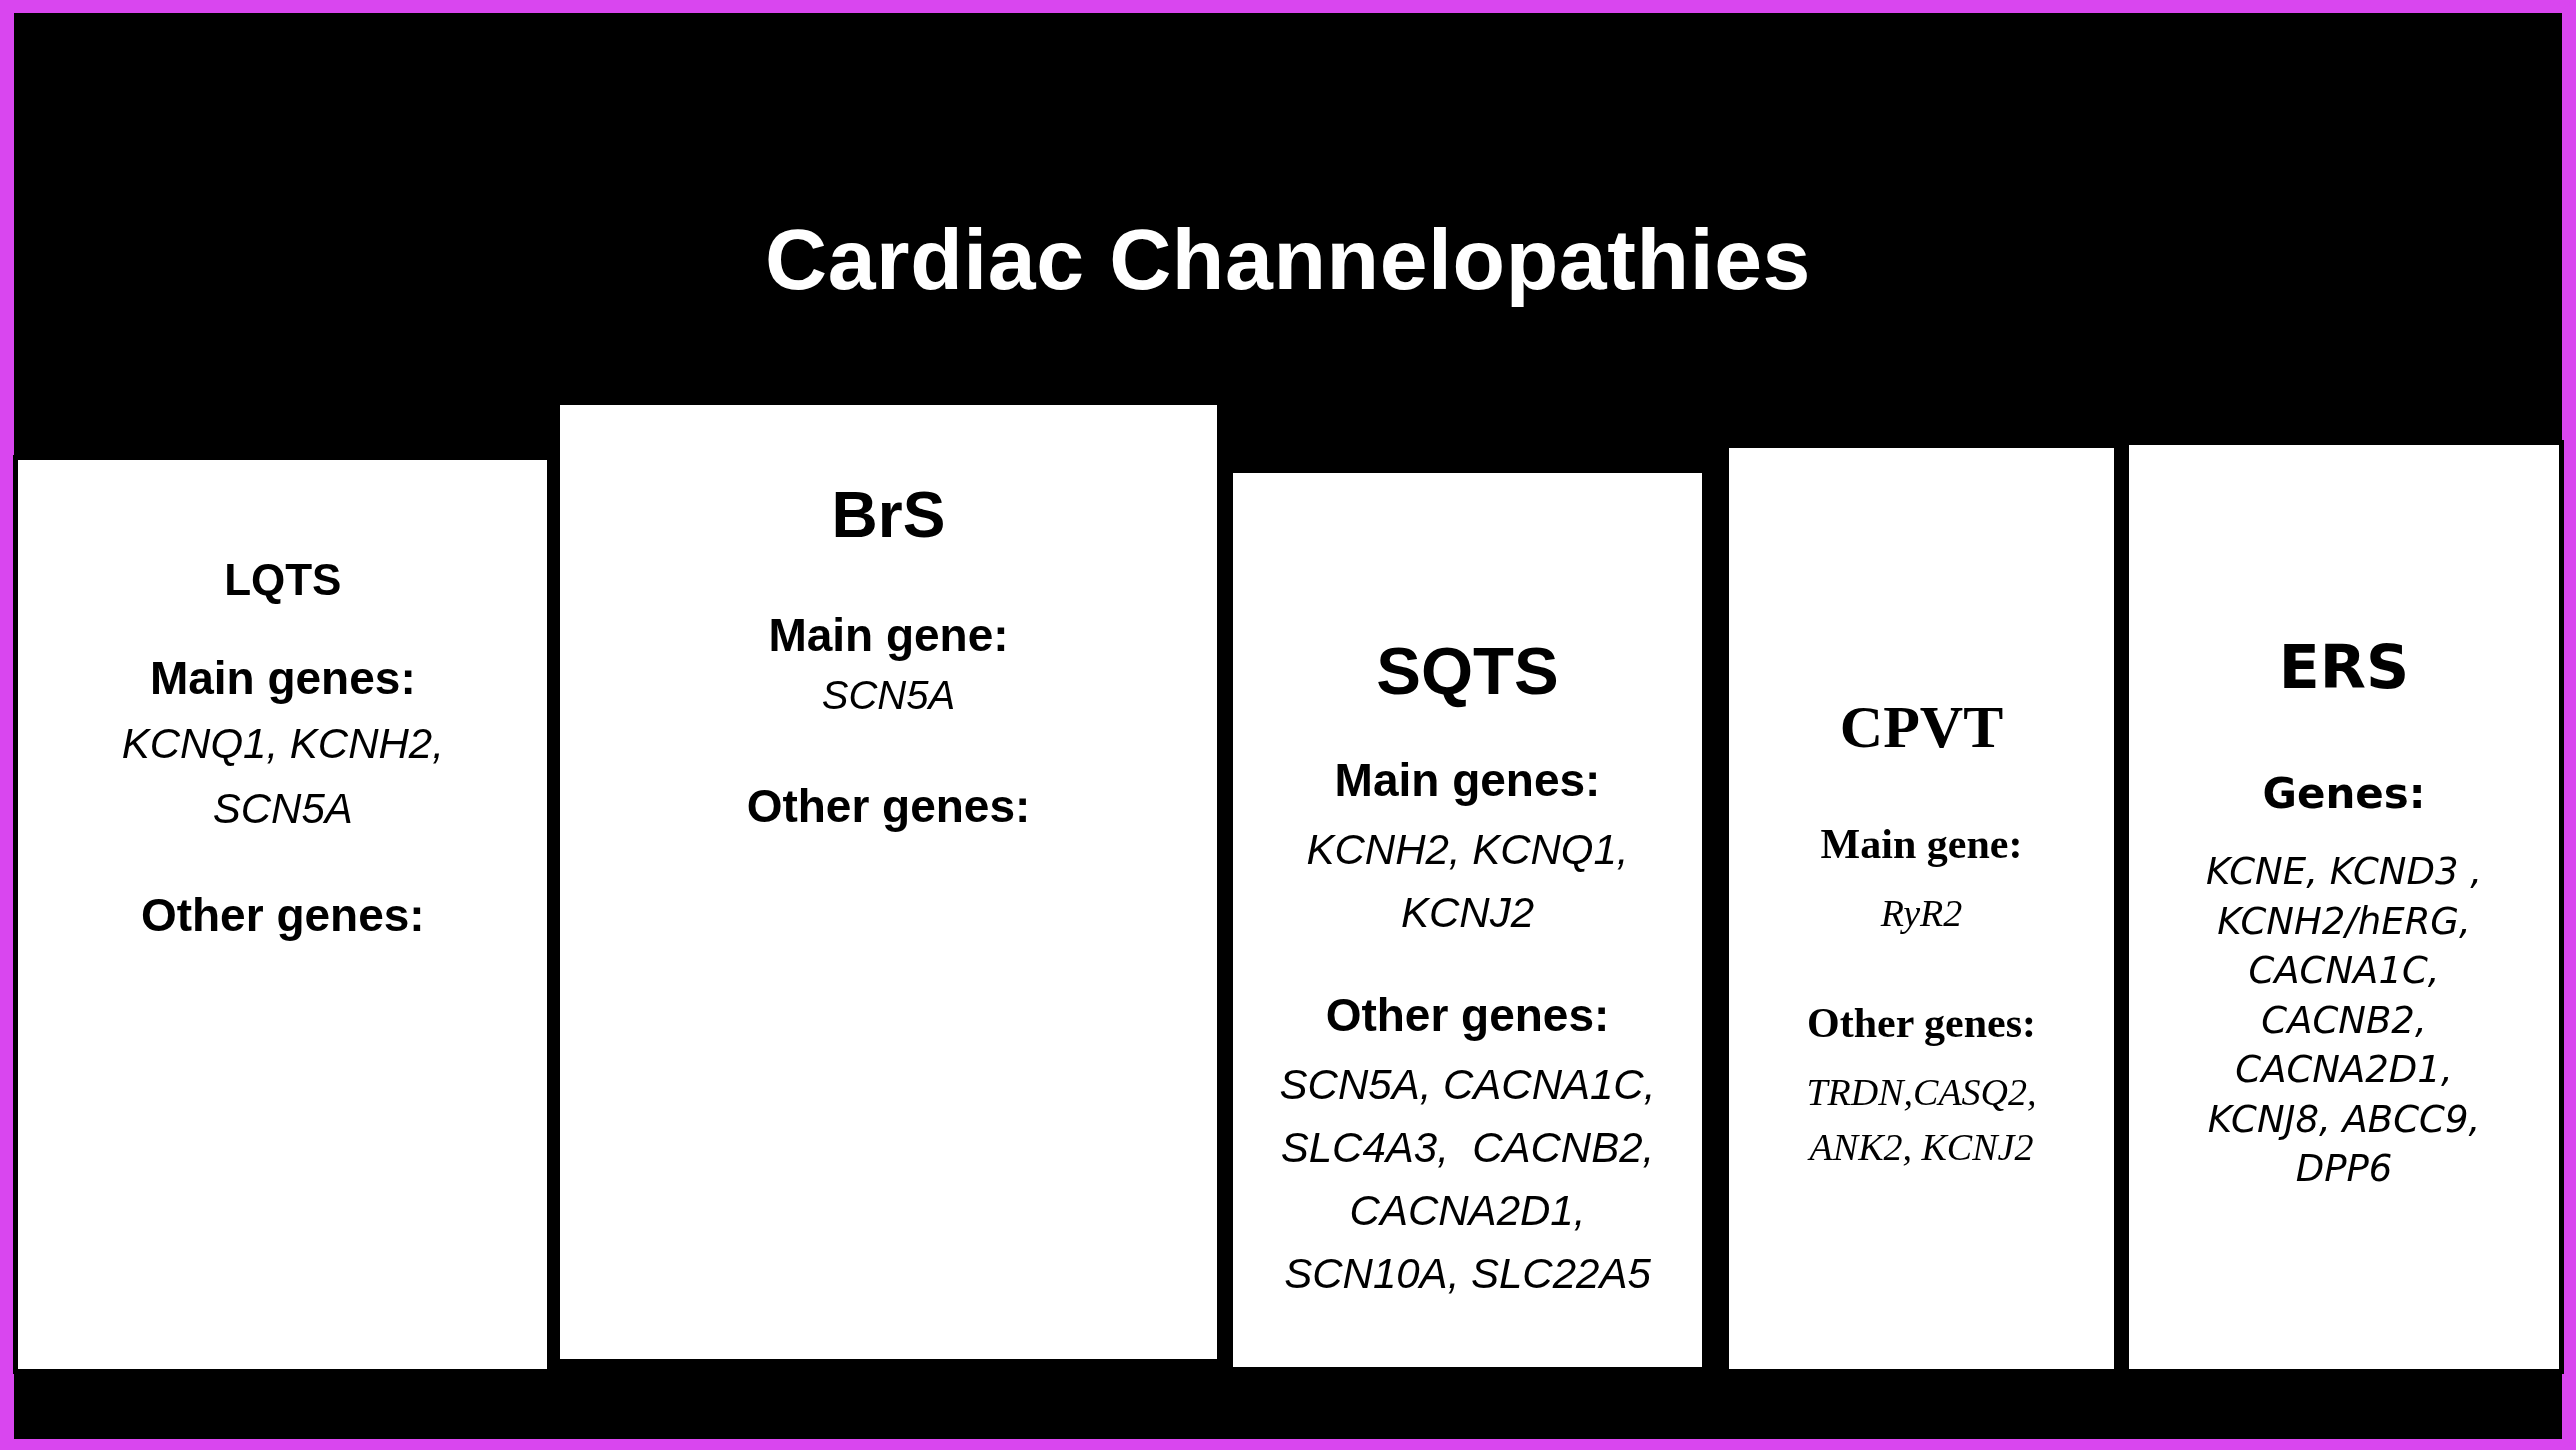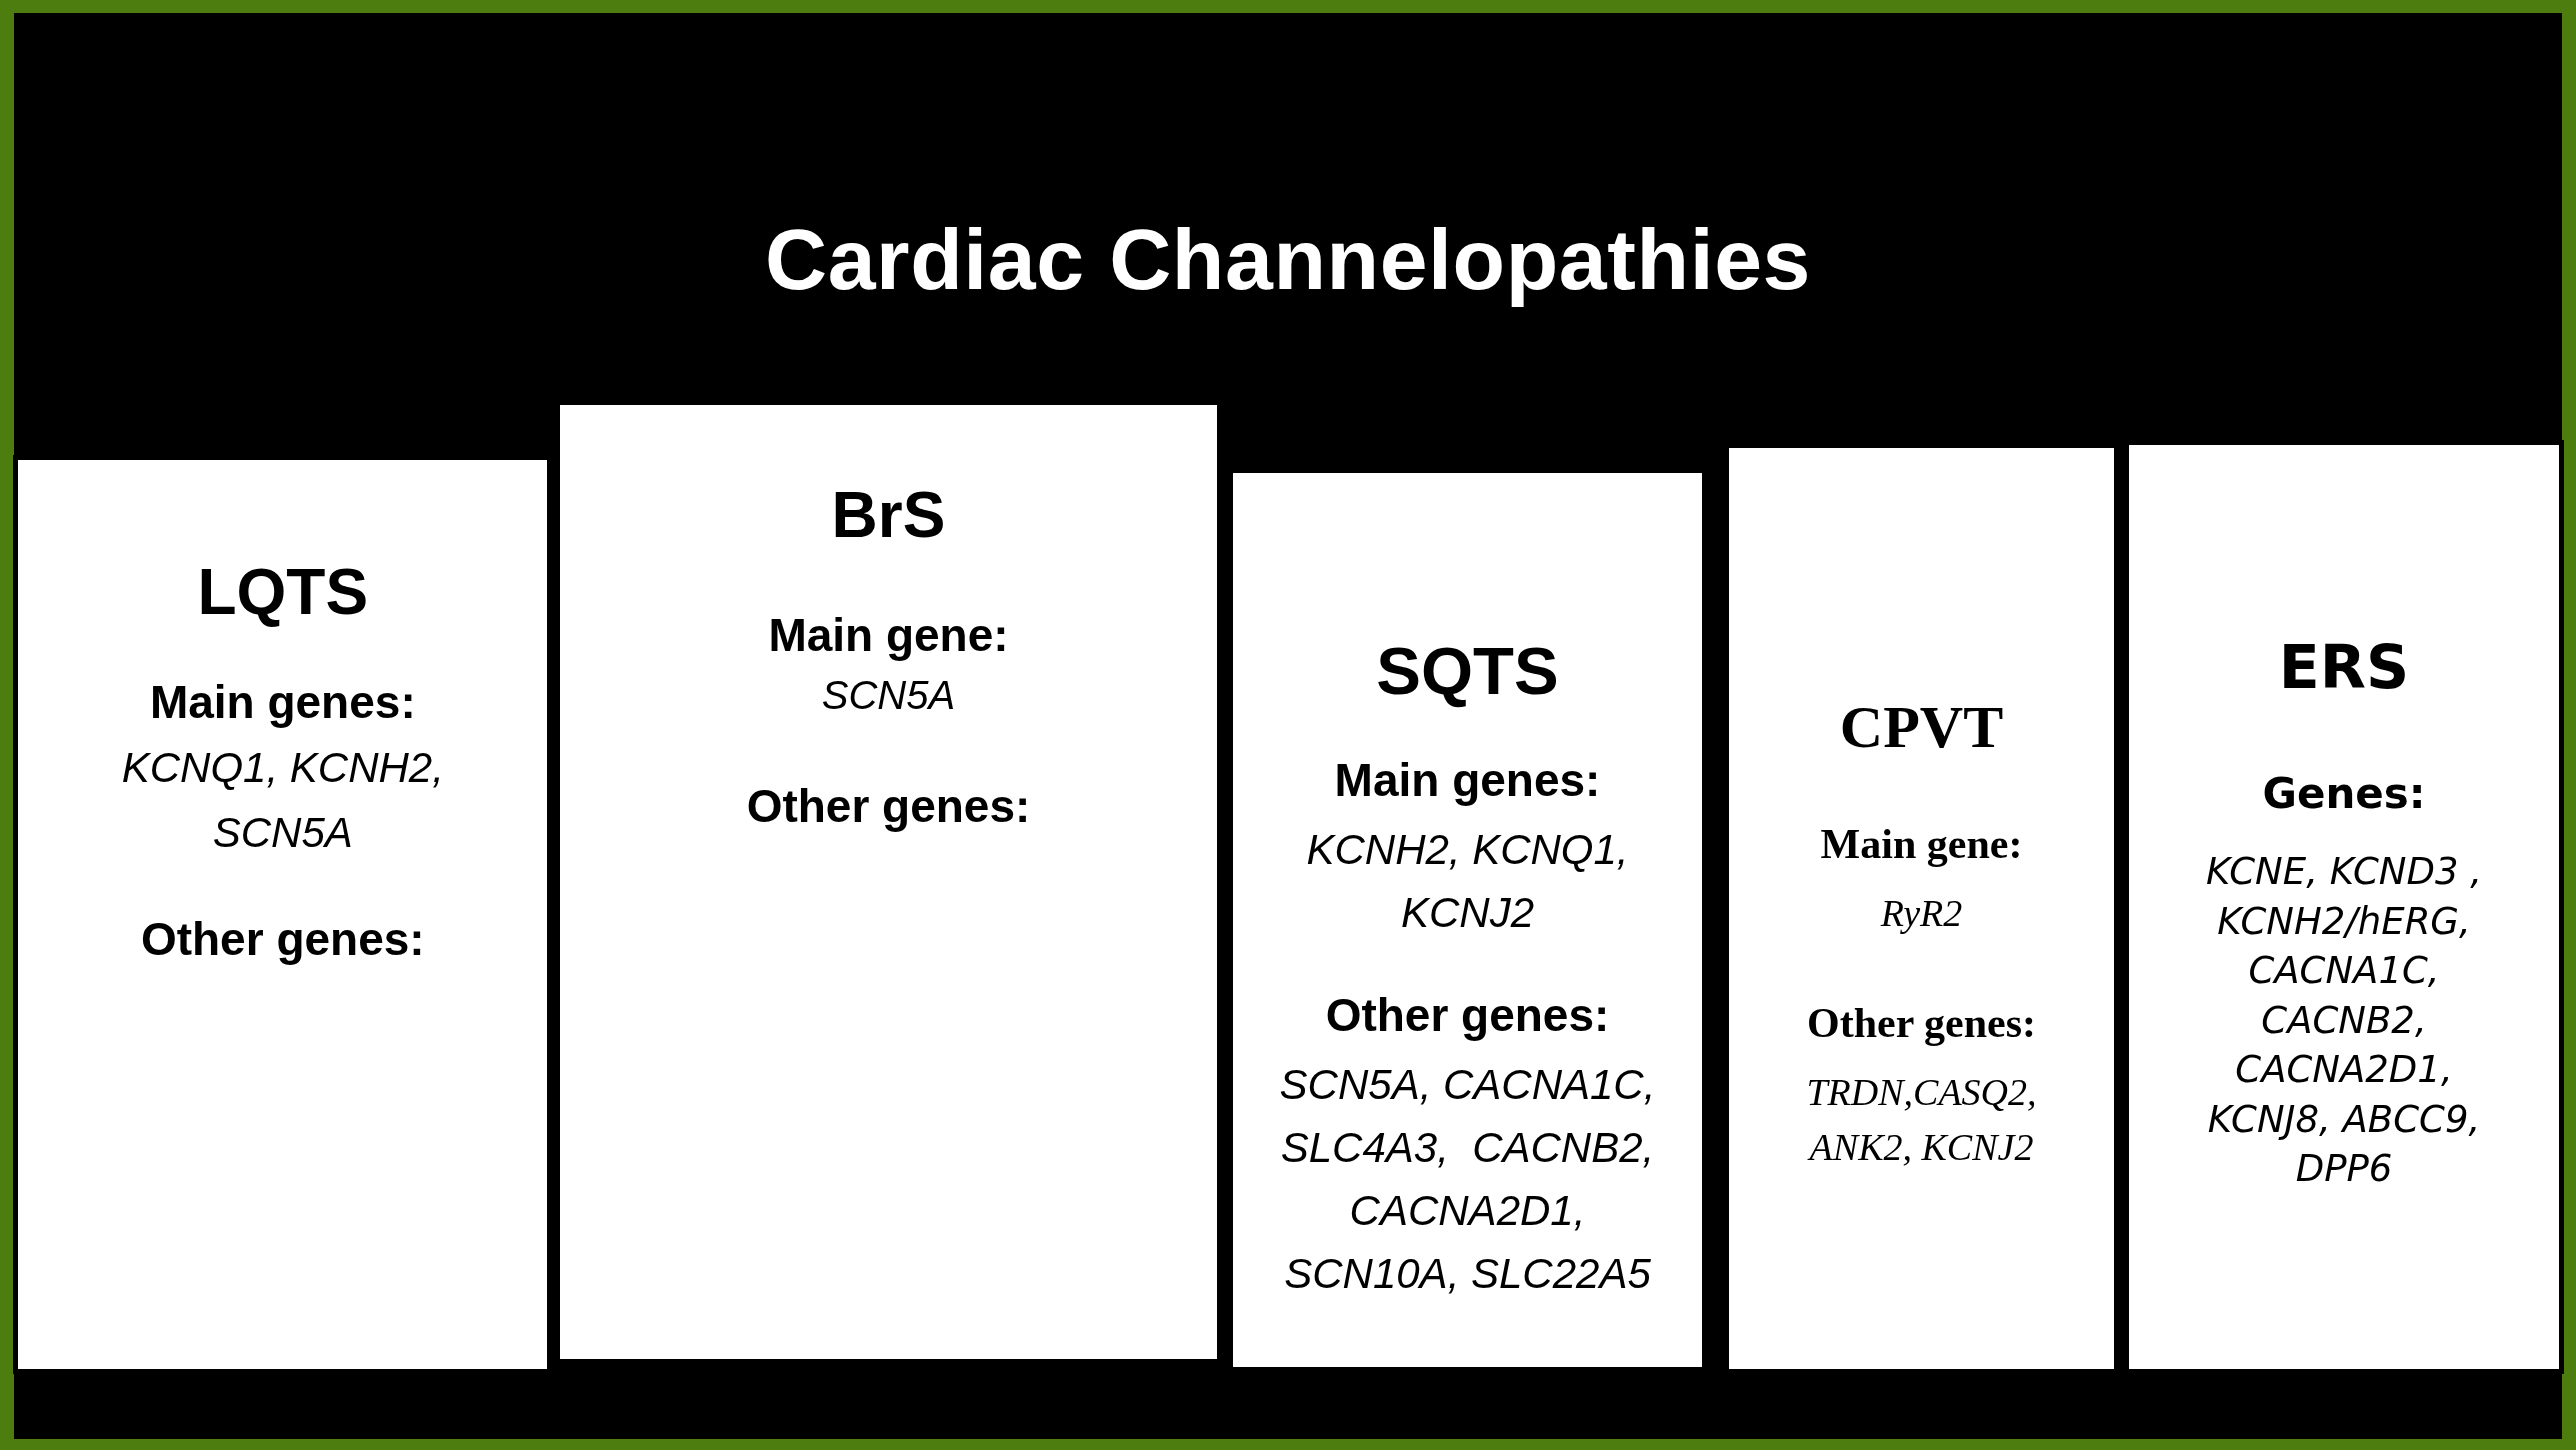--- a/index.html
+++ b/index.html
@@ -1,20 +1,20 @@
 <!DOCTYPE html>
 <html style="font-size:10.2px"><head>
 <meta charset="utf-8">
 <style>
   html,body{margin:0;padding:0;background:#ffffff;}
   .stage{
     position:relative;
     width:2576px;
     height:1451px;
-    background:#4d7c0f;
+    background:#d946ef;
     font-family:"Liberation Sans", sans-serif;
     overflow:hidden;
   }
   .banner{
     position:absolute;
     left:14px; top:12.7px;
     width:2548px; height:1426px;
     background:#000000;
   }
   .main-title{
@@ -46,21 +46,21 @@
     font-weight:bold;
     white-space:pre-wrap;
   }
   .section-genes{
     font-style:italic;
     white-space:pre-wrap;
   }
 
   
   .box-lqts{ left:13.3px; top:455px; width:539px; height:919px; padding-top:95px; }
-  .box-lqts .box-title{ font-size:64px; }
+  .box-lqts .box-title{ font-size:44px; }
   .box-lqts .section{ margin-top:46px; }
   .box-lqts .section-label{ font-size:46px; margin-bottom:6.4px; }
   .box-lqts .section-genes{ font-size:42px; line-height:1.55; }
 
   
   .box-brs{ left:555px; top:400px; width:667px; height:964px; padding-top:73px; }
   .box-brs .box-title{ font-size:64px; }
   .box-brs .section{ margin-top:56px; }
   .box-brs .section-label{ font-size:46px; margin-bottom:6.4px; }
   .box-brs .section-genes{ font-size:40px; line-height:1.36; }

